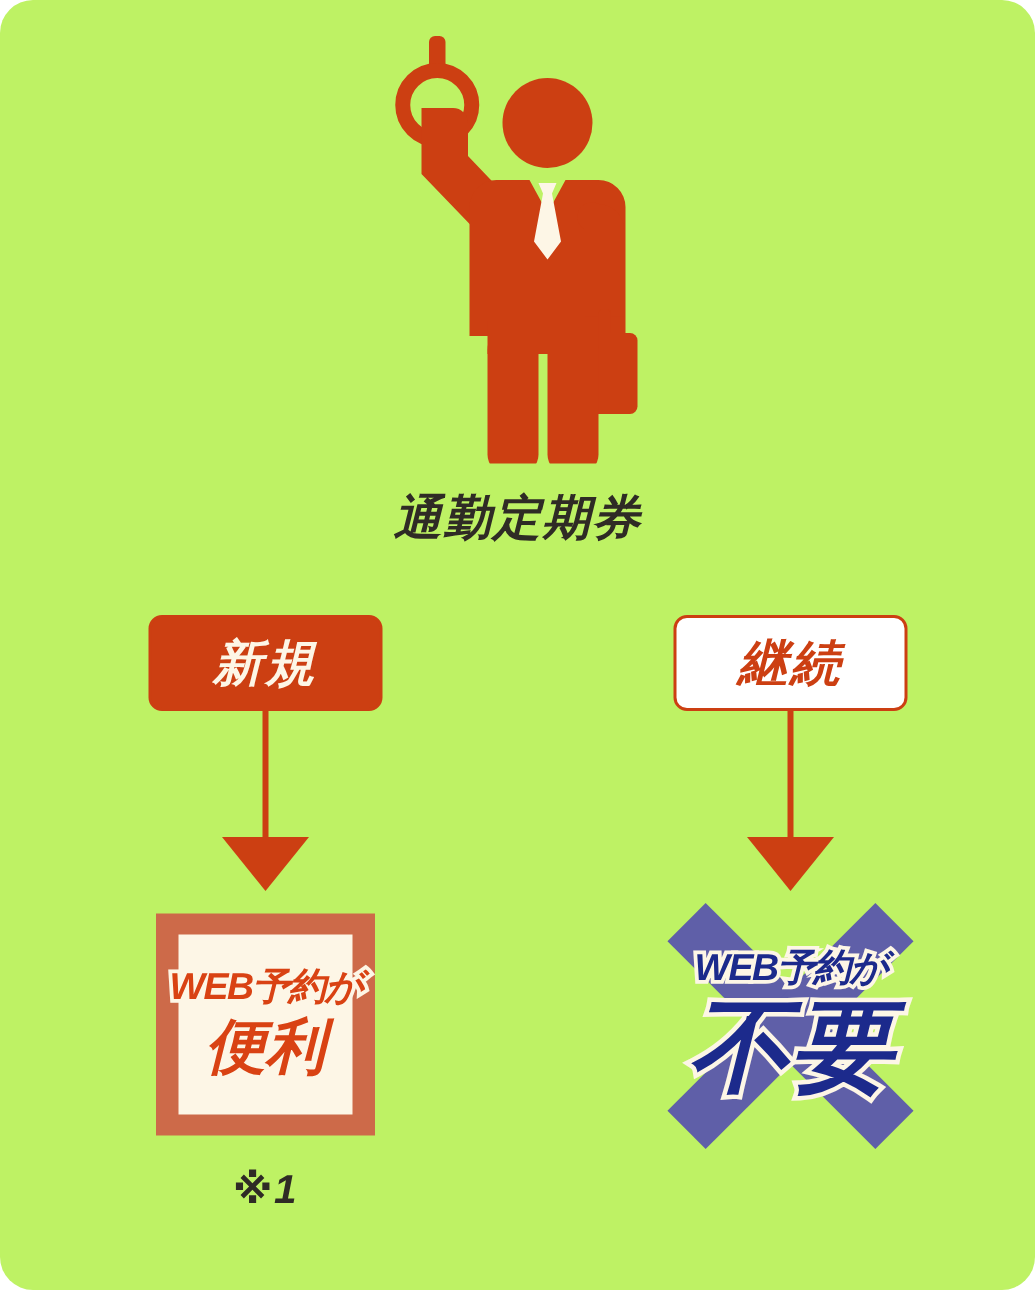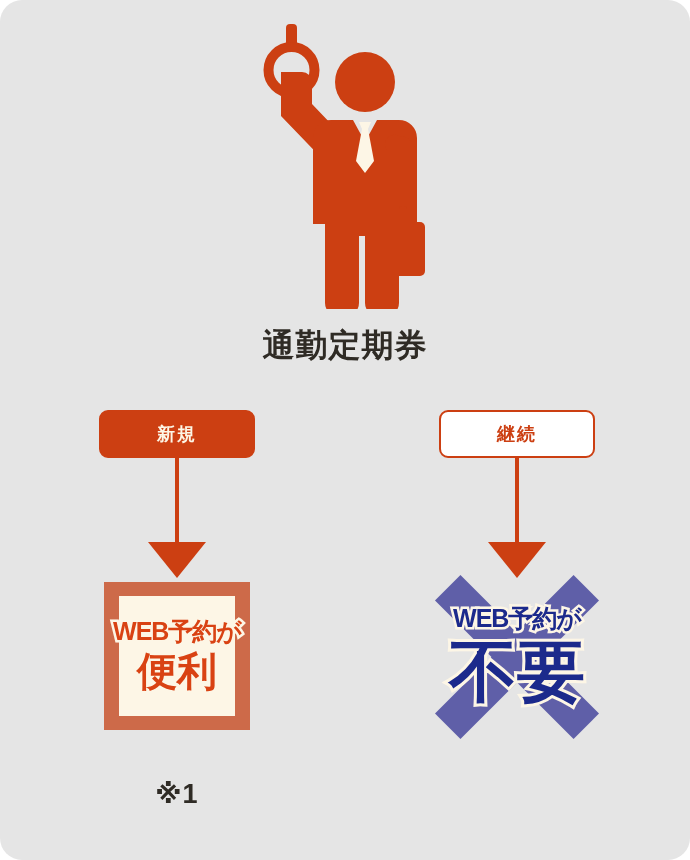--- a/index.html
+++ b/index.html
@@ -8,24 +8,25 @@
     padding: 0;
     background: #ffffff;
   }
   body {
     font-family: "Liberation Sans", "DejaVu Sans", sans-serif;
   }
   .card {
     position: relative;
     width: 690px;
     height: 860px;
-    background: #e5e5e5;
+    background: #bef264;
     border-radius: 22px;
     overflow: hidden;
     box-sizing: border-box;
+    font-style: italic;
   }
 
   
   .hero {
     position: absolute;
     left: 0;
     top: 24px;
     width: 690px;
     height: 285px;
     display: flex;
@@ -48,32 +49,32 @@
     line-height: 1.2;
   }
 
   
   .branch {
     position: absolute;
     top: 410px;
     width: 310px;
   }
   .branch.left  { left: 22px; }
-  .branch.right { left: 362px; }
+  .branch.right { left: 372px; }
 
   .badge {
     width: 156px;
-    height: 48px;
+    height: 64px;
     margin: 0 auto;
     border-radius: 9px;
     box-sizing: border-box;
     display: flex;
     align-items: center;
     justify-content: center;
-    font-size: 18px;
+    font-size: 33px;
     font-weight: bold;
     letter-spacing: 2px;
     position: relative;
     z-index: 2;
   }
   .badge-filled {
     background: #cc3f12;
     color: #fdf6e6;
     border: 2px solid #cc3f12;
   }
@@ -110,21 +111,21 @@
     border-left: 29px solid transparent;
     border-right: 29px solid transparent;
     border-top: 36px solid #cc3f12;
   }
 
   
   .outcome {
     position: relative;
     width: 310px;
     height: 160px;
-    margin-top: 4px;
+    margin-top: 15px;
   }
 
   .conv-frame {
     position: absolute;
     left: 50%;
     top: 0;
     transform: translateX(-50%);
     width: 146px;
     height: 148px;
     background: #cd6a49;

